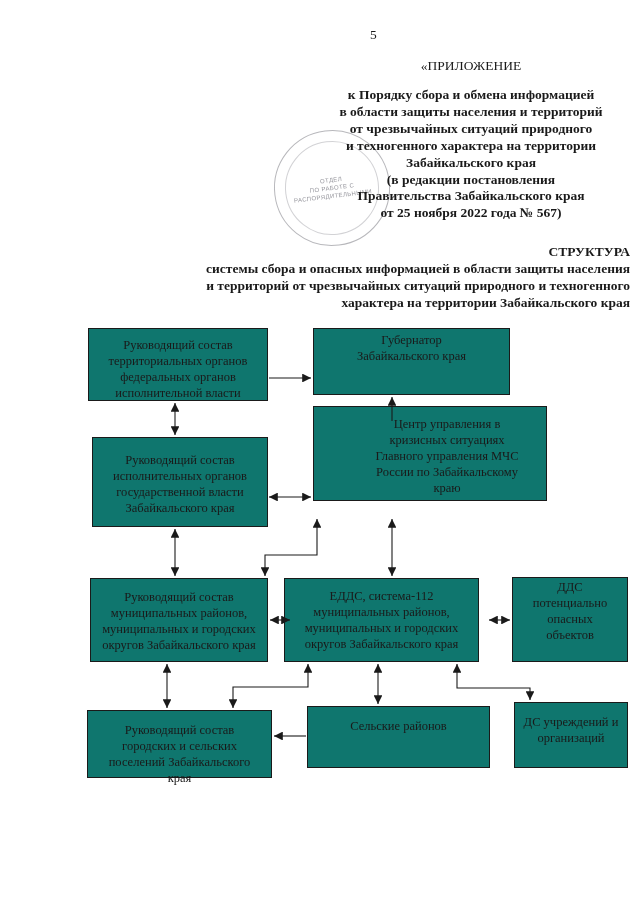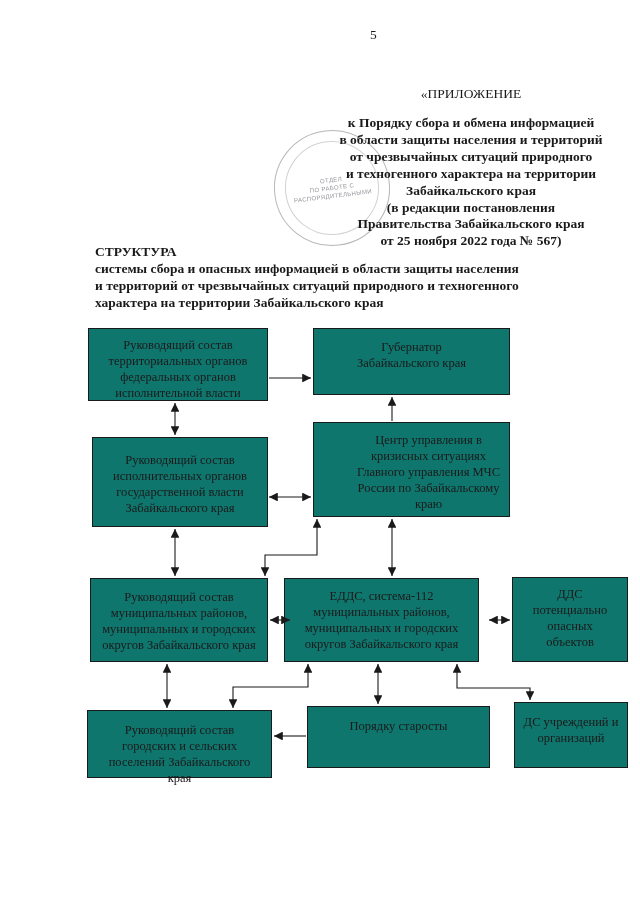--- a/index.html
+++ b/index.html
@@ -2,34 +2,34 @@
 <html><head>
 <meta charset="utf-8">
 <style>
   html,body{margin:0;padding:0;background:#e8e8e8;}
   .page{
     position:relative;width:640px;height:899px;margin:0 auto;background:#ffffff;
     font-family:"Liberation Serif","DejaVu Serif",serif;color:#1a1a1a;overflow:hidden;
   }
   .page-number{position:absolute;left:370px;top:27px;font-size:13.5px;}
   .appendix{position:absolute;left:325px;top:58px;width:292px;text-align:center;z-index:2;}
-  .appendix-title{font-size:13.5px;margin-bottom:13px;margin-top:28px;}
+  .appendix-title{font-size:13.5px;margin-bottom:13px;}
   .appendix-body{font-size:13.5px;line-height:16.9px;white-space:pre-line;font-weight:bold;}
   .stamp{
     position:absolute;left:274px;top:130px;width:114px;height:114px;border-radius:50%;
     border:1.6px solid rgba(95,95,105,.45);z-index:1;transform:rotate(-7deg);
     display:flex;flex-direction:column;align-items:center;justify-content:center;
   }
   .stamp-inner{
     position:absolute;left:10px;top:10px;right:10px;bottom:10px;border-radius:50%;
     border:1px solid rgba(95,95,105,.28);
   }
   .stamp-text{font-size:6px;line-height:8px;color:rgba(80,80,92,.62);text-align:center;
     font-family:"Liberation Sans",sans-serif;letter-spacing:.4px;}
-  .heading{position:absolute;left:95px;top:243px;width:535px;text-align:left;font-weight:bold;z-index:2;}
+  .heading{position:absolute;left:95px;top:243px;width:535px;text-align:right;font-weight:bold;z-index:2;}
   .heading-title{font-size:13.5px;line-height:17px;}
   .heading-subtitle{font-size:13.5px;line-height:17.2px;white-space:pre-line;}
   .box{
     position:absolute;background:#0f766e;border:1px solid #1a1a1a;box-sizing:border-box;
     font-size:12.5px;line-height:16px;text-align:center;white-space:pre-line;z-index:2;
   }
   .connectors{position:absolute;left:0;top:0;width:640px;height:899px;z-index:3;pointer-events:none;}
   .connectors line,.connectors polyline{stroke:#1a1a1a;stroke-width:1.1;fill:none;}
 </style>
 </head>
@@ -62,48 +62,48 @@
     <div class="heading-title">СТРУКТУРА</div>
     <div class="heading-subtitle">системы сбора и опасных информацией в области защиты населения
 и территорий от чрезвычайных ситуаций природного и техногенного
 характера на территории Забайкальского края</div>
   </div>
 
   <div class="box" style="left:88px;top:328px;width:180px;height:73px;padding-top:8px;">Руководящий состав
 территориальных органов
 федеральных органов
 исполнительной власти</div>
-  <div class="box" style="left:313px;top:328px;width:197px;height:67px;padding-top:10px;">Губернатор
+  <div class="box" style="left:313px;top:328px;width:197px;height:67px;padding-top:3px;">Губернатор
 Забайкальского края</div>
   <div class="box" style="left:92px;top:437px;width:176px;height:90px;padding-top:14px;">Руководящий состав
 исполнительных органов
 государственной власти
 Забайкальского края</div>
-  <div class="box" style="left:313px;top:422px;width:197px;height:95px;padding-top:9px;padding-left:34px;">Центр управления в
+  <div class="box" style="left:313px;top:406px;width:234px;height:95px;padding-top:9px;padding-left:34px;">Центр управления в
 кризисных ситуациях
 Главного управления МЧС
 России по Забайкальскому
 краю</div>
   <div class="box" style="left:90px;top:578px;width:178px;height:84px;padding-top:10px;">Руководящий состав
 муниципальных районов,
 муниципальных и городских
 округов Забайкальского края</div>
   <div class="box" style="left:284px;top:578px;width:195px;height:84px;padding-top:9px;">ЕДДС, система-112
 муниципальных районов,
 муниципальных и городских
 округов Забайкальского края</div>
-  <div class="box" style="left:512px;top:577px;width:116px;height:85px;padding-top:8px;">ДДС
+  <div class="box" style="left:512px;top:577px;width:116px;height:85px;padding-top:1px;">ДДС
 потенциально
 опасных
 объектов</div>
   <div class="box" style="left:87px;top:710px;width:185px;height:68px;padding-top:11px;">Руководящий состав
 городских и сельских
 поселений Забайкальского
 края</div>
-  <div class="box" style="left:307px;top:706px;width:183px;height:62px;padding-top:11px;">Порядку старосты</div>
+  <div class="box" style="left:307px;top:706px;width:183px;height:62px;padding-top:11px;">Сельские районов</div>
   <div class="box" style="left:514px;top:702px;width:114px;height:66px;padding-top:11px;">ДС учреждений и
 организаций</div>
 
   <svg class="connectors" viewBox="0 0 640 899">
     <defs>
       <marker id="ah" viewBox="0 0 10 10" refX="10" refY="5" markerWidth="8" markerHeight="8" orient="auto-start-reverse">
         <path d="M0,0 L10,5 L0,10 z" fill="#1a1a1a"></path>
       </marker>
     </defs>
     <line x1="269" y1="378" x2="311" y2="378" marker-end="url(#ah)"></line>

